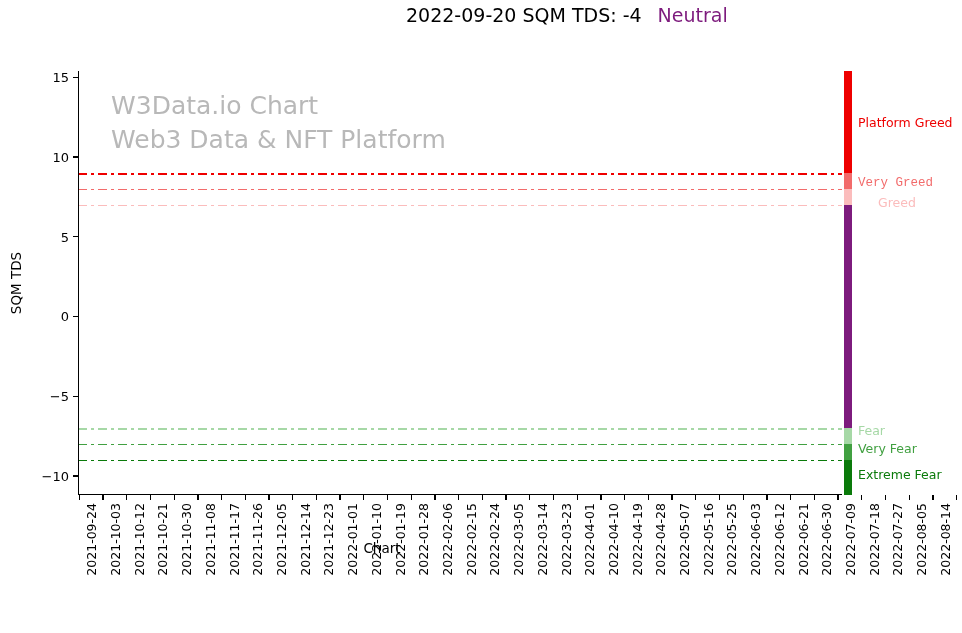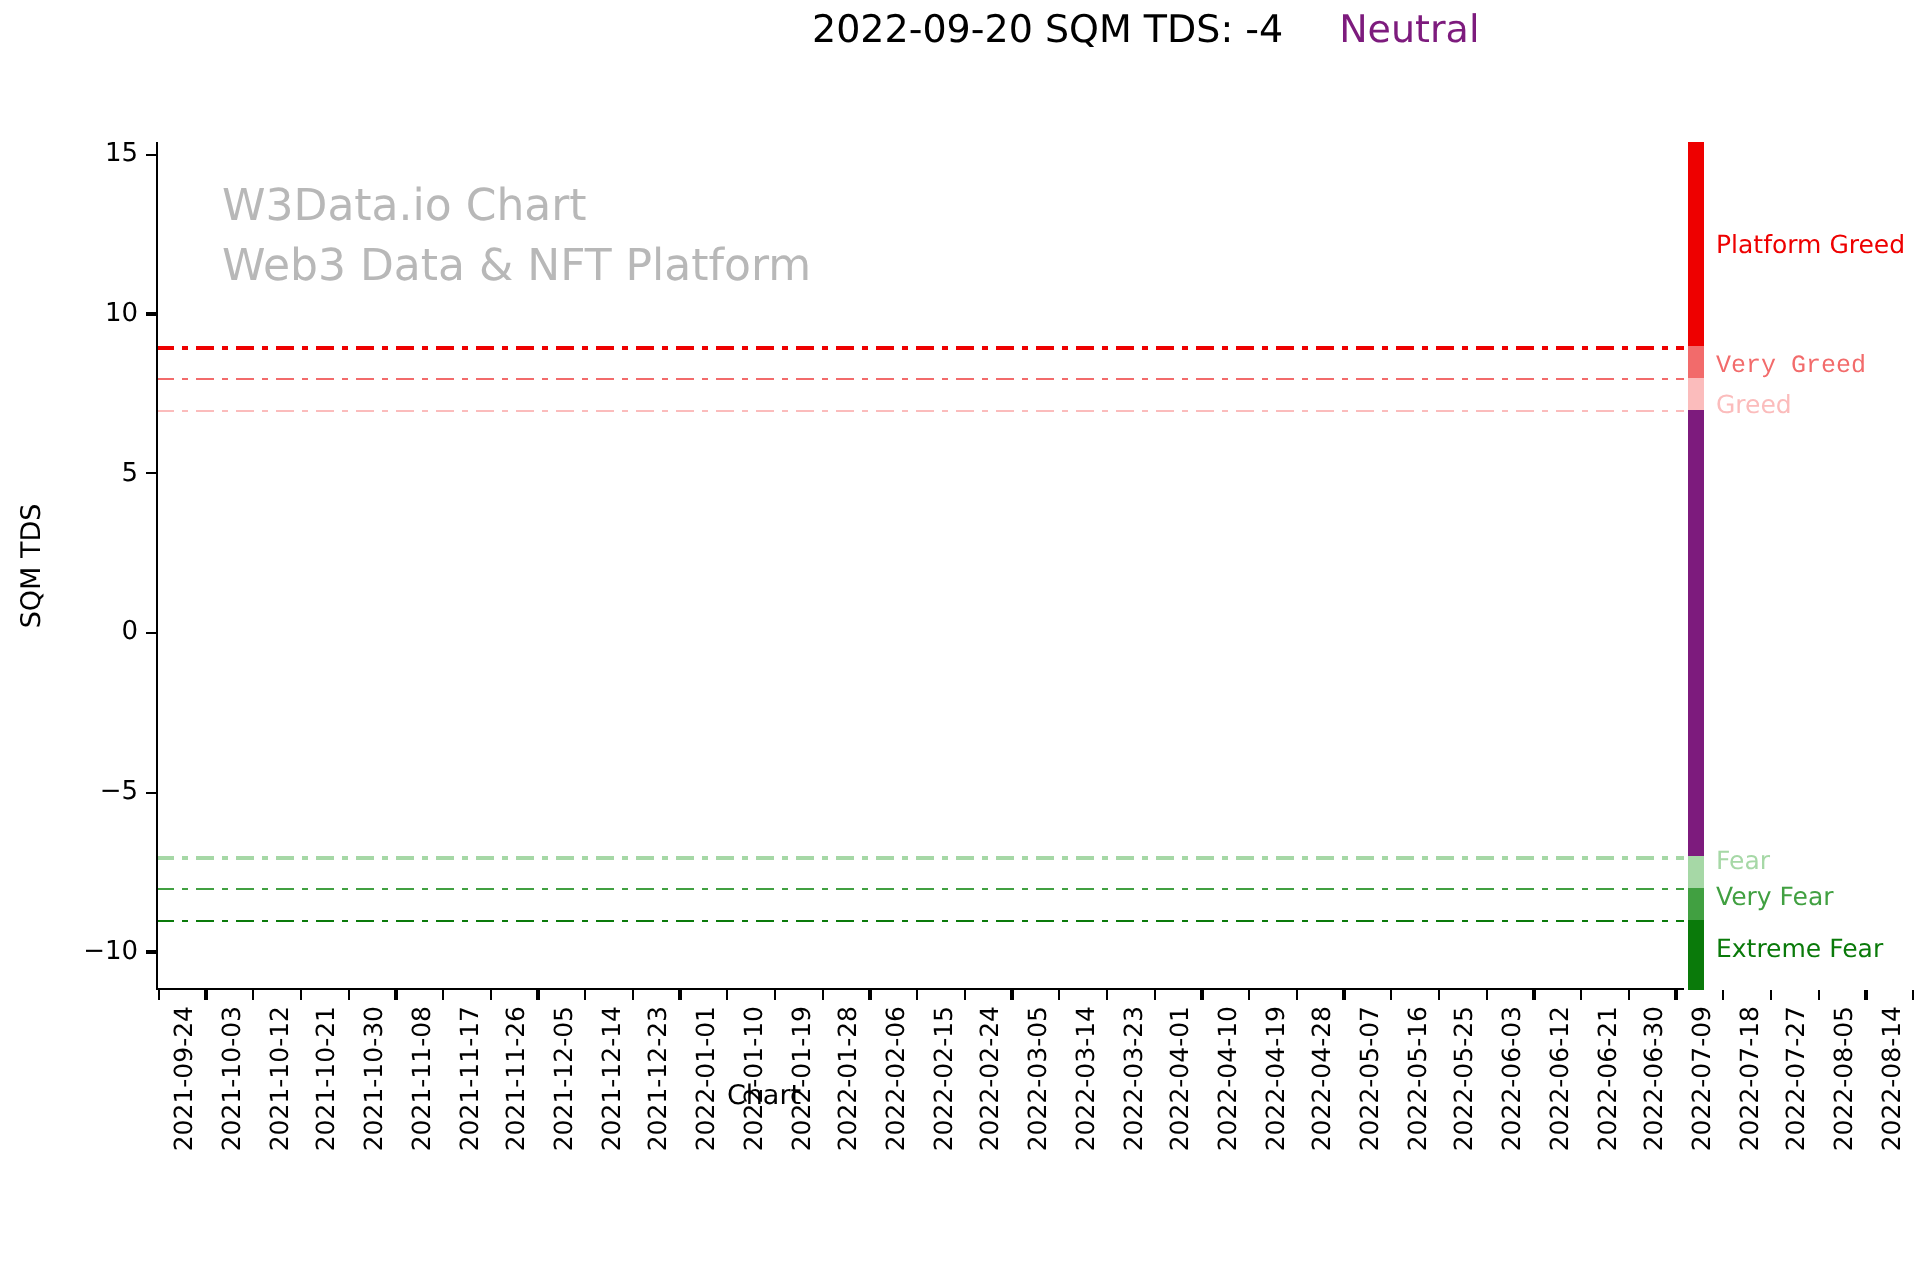--- a/index.html
+++ b/index.html
@@ -39,29 +39,29 @@
   #xlabel{
     position:absolute;left:382px;top:540px;transform:translateX(-50%);
     font-size:13.5px;color:#000;white-space:nowrap;
   }
 
   
   .thr{position:absolute;left:0;width:764px;height:0;border-top-width:1.4px;border-top-style:dashed;}
 
   
   #watermark{
-    position:absolute;left:33px;top:18px;font-size:22px;line-height:1.36;
+    position:absolute;left:33px;top:18px;font-size:25px;line-height:1.36;
     color:#b8b8b8;white-space:pre;
   }
 
   
   #annotation{
     position:absolute;left:406px;top:4px;font-size:19px;color:#000;white-space:nowrap;
   }
-  #annotation-state{margin-left:28px;color:#7d1b7d;}
+  #annotation-state{margin-left:16px;color:#7d1b7d;}
 
   
   #colorbar{position:absolute;left:766px;top:0px;width:8px;height:424px;}
   .cb-seg{position:absolute;left:0;width:8px;}
   .cb-label{position:absolute;left:780px;font-size:12.5px;white-space:nowrap;transform:translateY(-50%);}
 
   svg{display:block;}
 </style>
 </head>
 <body>
@@ -485,21 +485,21 @@
         <div class="cb-seg" style="top: 102.015px; height: 15.9398px; background: rgb(242, 107, 107);"></div>
         <div class="cb-seg" style="top: 117.955px; height: 15.9398px; background: rgb(251, 188, 188);"></div>
         <div class="cb-seg" style="top: 133.895px; height: 223.158px; background: rgb(125, 27, 125);"></div>
         <div class="cb-seg" style="top: 357.053px; height: 15.9398px; background: rgb(166, 216, 166);"></div>
         <div class="cb-seg" style="top: 372.992px; height: 15.9398px; background: rgb(65, 160, 65);"></div>
         <div class="cb-seg" style="top: 388.932px; height: 35.0677px; background: rgb(10, 122, 10);"></div>
       </div>
     <div id="colorbar-labels">
         <div class="cb-label" style="top: 51.0075px; color: rgb(238, 0, 0);">Platform Greed</div>
         <div class="cb-label" style="top: 112.376px; color: rgb(242, 107, 107); font-family: Liberation Mono, monospace;">Very Greed</div>
-        <div class="cb-label" style="top: 130.707px; color: rgb(251, 188, 188);">Greed</div>
+        <div class="cb-label" style="top: 130.707px; color: rgb(251, 188, 188); margin-left: 20px;">Greed</div>
         <div class="cb-label" style="top: 358.647px; color: rgb(166, 216, 166);">Fear</div>
         <div class="cb-label" style="top: 376.977px; color: rgb(65, 160, 65);">Very Fear</div>
         <div class="cb-label" style="top: 403.278px; color: rgb(10, 122, 10);">Extreme Fear</div>
       </div>
   </div>
 
   <div id="xlabel">Chart</div>
 
 </div>
 

